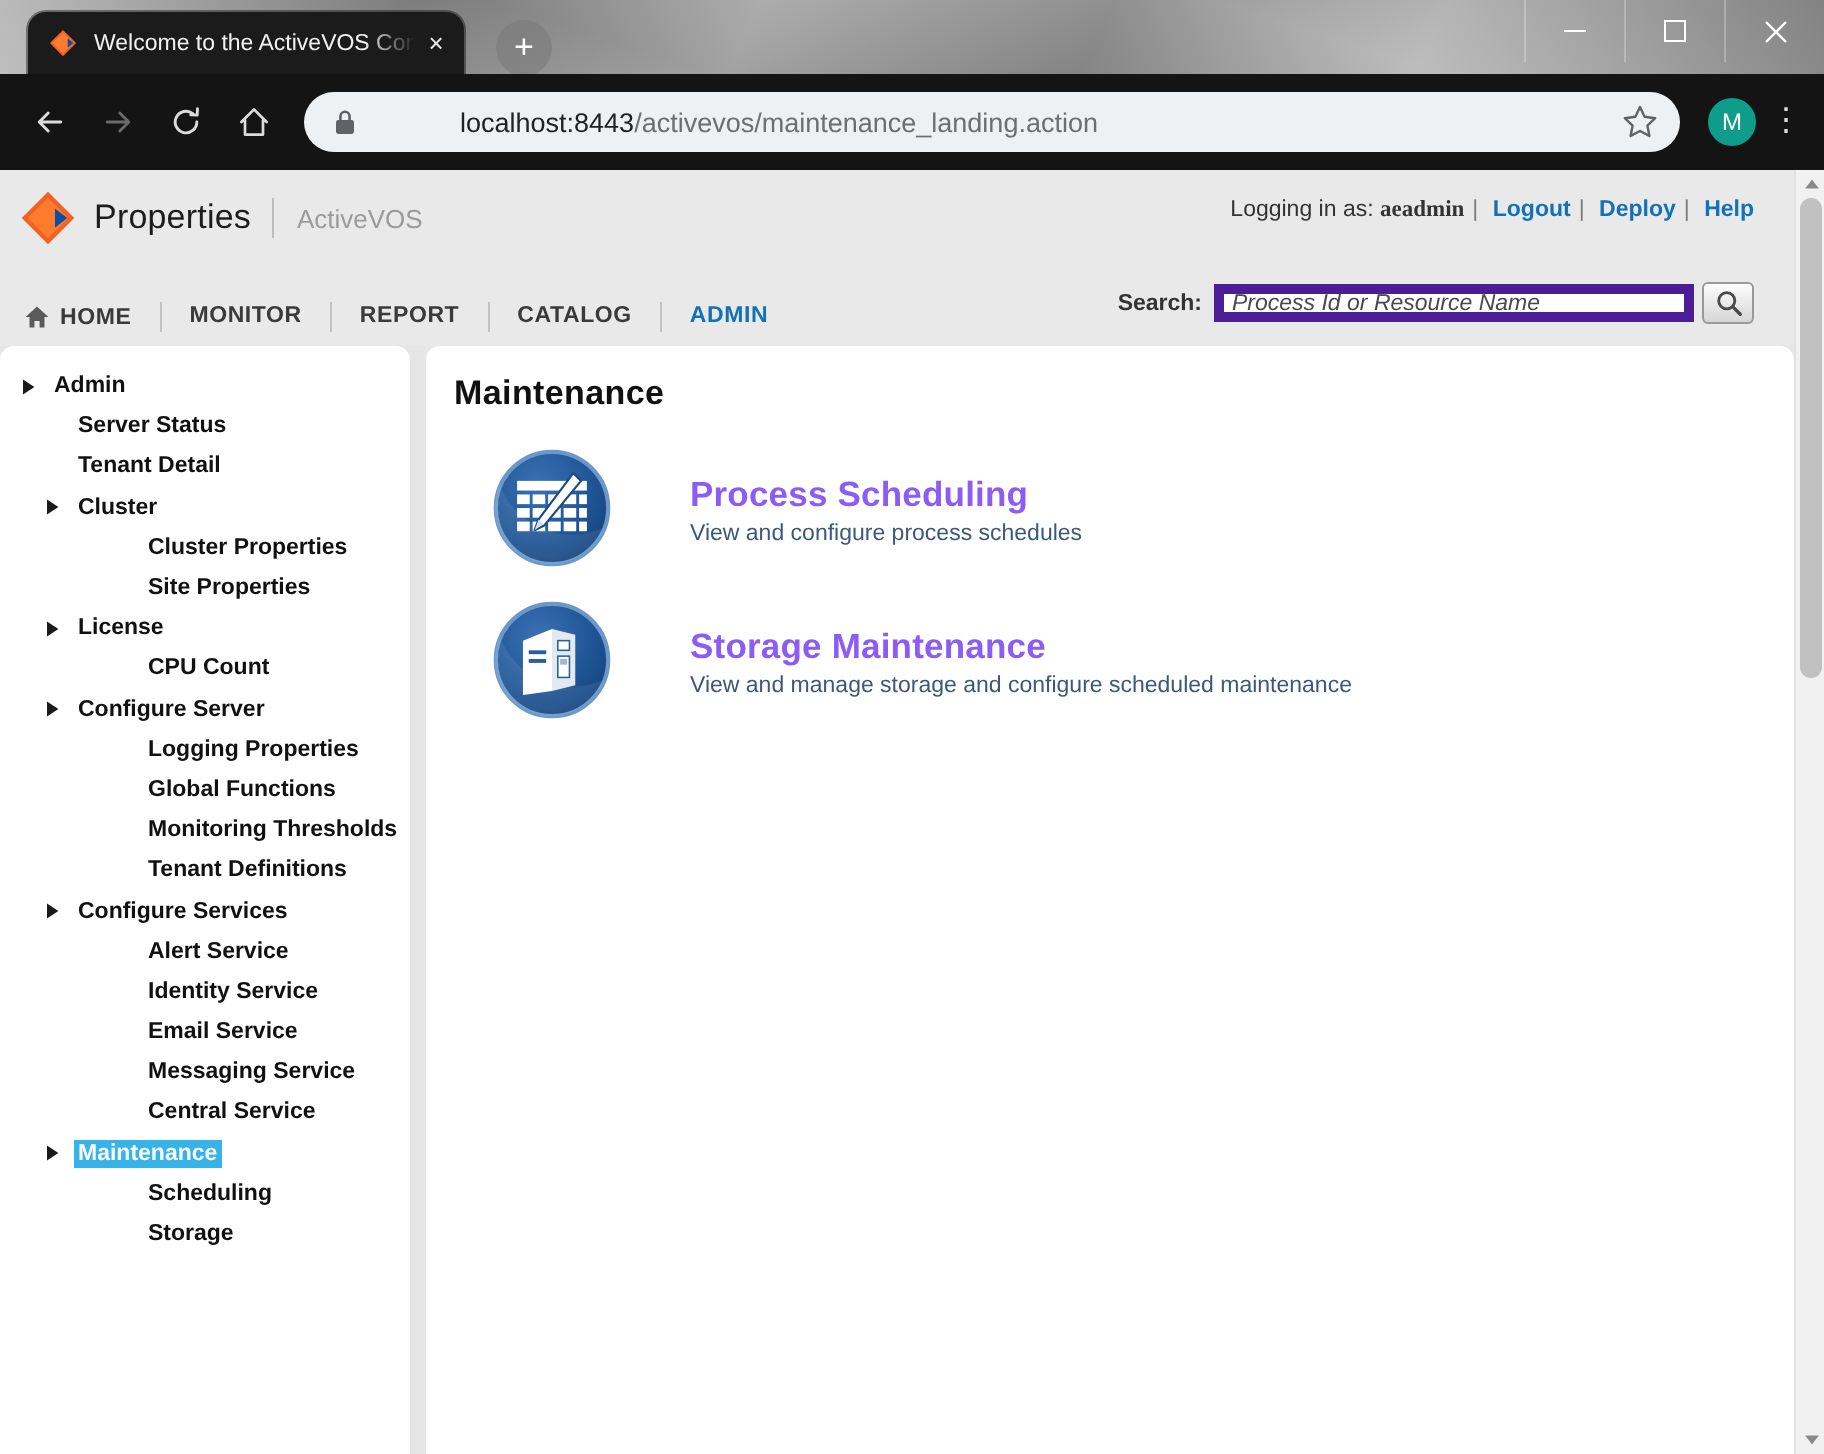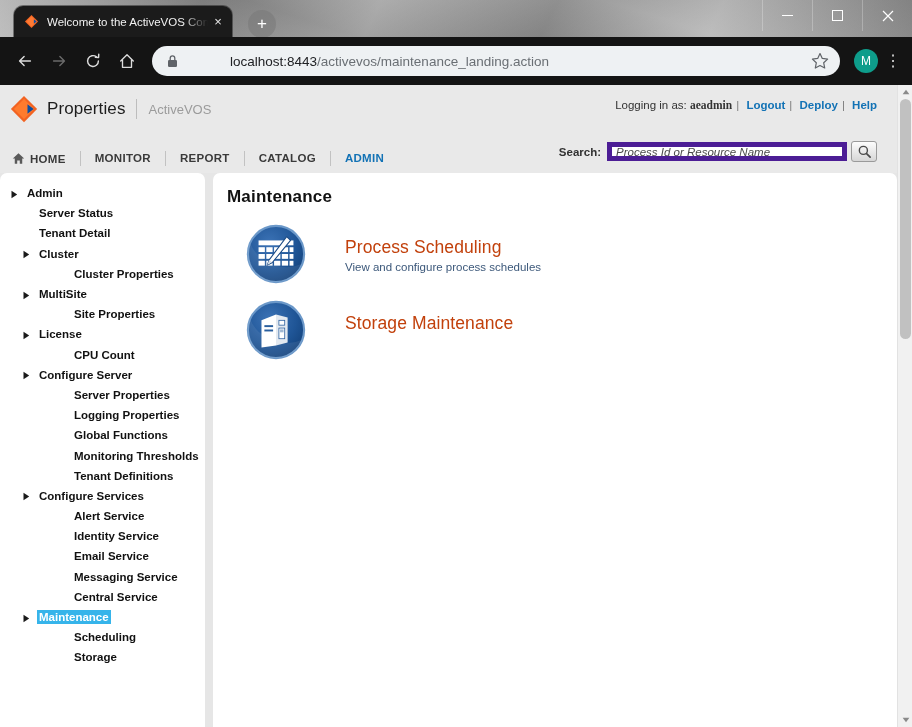--- a/index.html
+++ b/index.html
@@ -172,21 +172,21 @@
     background: #ffffff; border-radius: 7px 7px 0 0;
   }
   .content-title {
     font-size: 17px; font-weight: bold; color: #111; padding: 14px 0 0 14px; letter-spacing: .2px;
   }
   .landing-list { margin-top: 16px; }
   .landing-item { display: flex; align-items: flex-start; margin-bottom: 14px; cursor: pointer; }
   .landing-icon { width: 62px; height: 62px; flex: 0 0 62px; margin-left: 32px; }
   .landing-text { margin-left: 38px; padding-top: 14px; }
   .landing-title {
-    font-size: 17.5px; font-weight: normal; color: #c2410c; letter-spacing: .1px; cursor: pointer;
+    font-size: 17.5px; font-weight: bold; color: #8b5cf6; letter-spacing: .1px; cursor: pointer;
   }
   .landing-desc { font-size: 11.5px; color: #3c587a; margin-top: 3px; }
 
   
   .page-scrollbar {
     position: absolute; right: 0; top: 85px; width: 15px; height: 642px;
     background: #f1f1f1; border-left: 1px solid #e2e2e2;
   }
   .sb-arrow { width: 15px; height: 14px; display: flex; align-items: center; justify-content: center; cursor: pointer; }
   .sb-arrow.bottom { position: absolute; bottom: 0; left: 0; }
@@ -335,46 +335,37 @@
               </div>
               <div class="tree-node lvl1">
                 <span class="twisty"><svg width="9" height="9" viewBox="0 0 9 9">
                     <polygon points="1.5,0.8 7.2,4.5 1.5,8.2" fill="#1a1a1a"></polygon>
                   </svg></span>
                 <span class="node-label">Cluster</span>
               </div>
               <div class="tree-node lvl2l">
                 <span class="node-label">Cluster Properties</span>
               </div>
-              <div class="tree-node lvl1">
-                <span class="twisty"><svg width="9" height="9" viewBox="0 0 9 9">
-                    <polygon points="1.5,0.8 7.2,4.5 1.5,8.2" fill="#1a1a1a"></polygon>
-                  </svg></span>
-                <span class="node-label">MultiSite</span>
-              </div>
               <div class="tree-node lvl2l">
                 <span class="node-label">Site Properties</span>
               </div>
               <div class="tree-node lvl1">
                 <span class="twisty"><svg width="9" height="9" viewBox="0 0 9 9">
                     <polygon points="1.5,0.8 7.2,4.5 1.5,8.2" fill="#1a1a1a"></polygon>
                   </svg></span>
                 <span class="node-label">License</span>
               </div>
               <div class="tree-node lvl2l">
                 <span class="node-label">CPU Count</span>
               </div>
               <div class="tree-node lvl1">
                 <span class="twisty"><svg width="9" height="9" viewBox="0 0 9 9">
                     <polygon points="1.5,0.8 7.2,4.5 1.5,8.2" fill="#1a1a1a"></polygon>
                   </svg></span>
                 <span class="node-label">Configure Server</span>
-              </div>
-              <div class="tree-node lvl2l">
-                <span class="node-label">Server Properties</span>
               </div>
               <div class="tree-node lvl2l">
                 <span class="node-label">Logging Properties</span>
               </div>
               <div class="tree-node lvl2l">
                 <span class="node-label">Global Functions</span>
               </div>
               <div class="tree-node lvl2l">
                 <span class="node-label">Monitoring Thresholds</span>
               </div>
@@ -477,20 +468,21 @@
                   <polygon points="32,16 44,19 44,45 32,48" fill="#e3e9f0"></polygon>
                   <rect x="20" y="27" width="9" height="2" fill="#2a5f9e"></rect>
                   <rect x="20" y="31.5" width="9" height="2" fill="#2a5f9e"></rect>
                   <rect x="35" y="22" width="6" height="5" fill="#ffffff" stroke="#2a5f9e" stroke-width="0.8"></rect>
                   <rect x="35" y="30" width="6" height="11" fill="#ffffff" stroke="#2a5f9e" stroke-width="0.8"></rect>
                   <rect x="36.2" y="31.4" width="3.6" height="3" fill="#9fb7d2"></rect>
                 </g>
               </svg>
               <div class="landing-text">
                 <div class="landing-title">Storage Maintenance</div>
+                <div class="landing-desc">View and manage storage and configure scheduled maintenance</div>
               </div>
             </div>
 
           </div>
         </div>
 
       </div>
     </div>
   </div>
 

